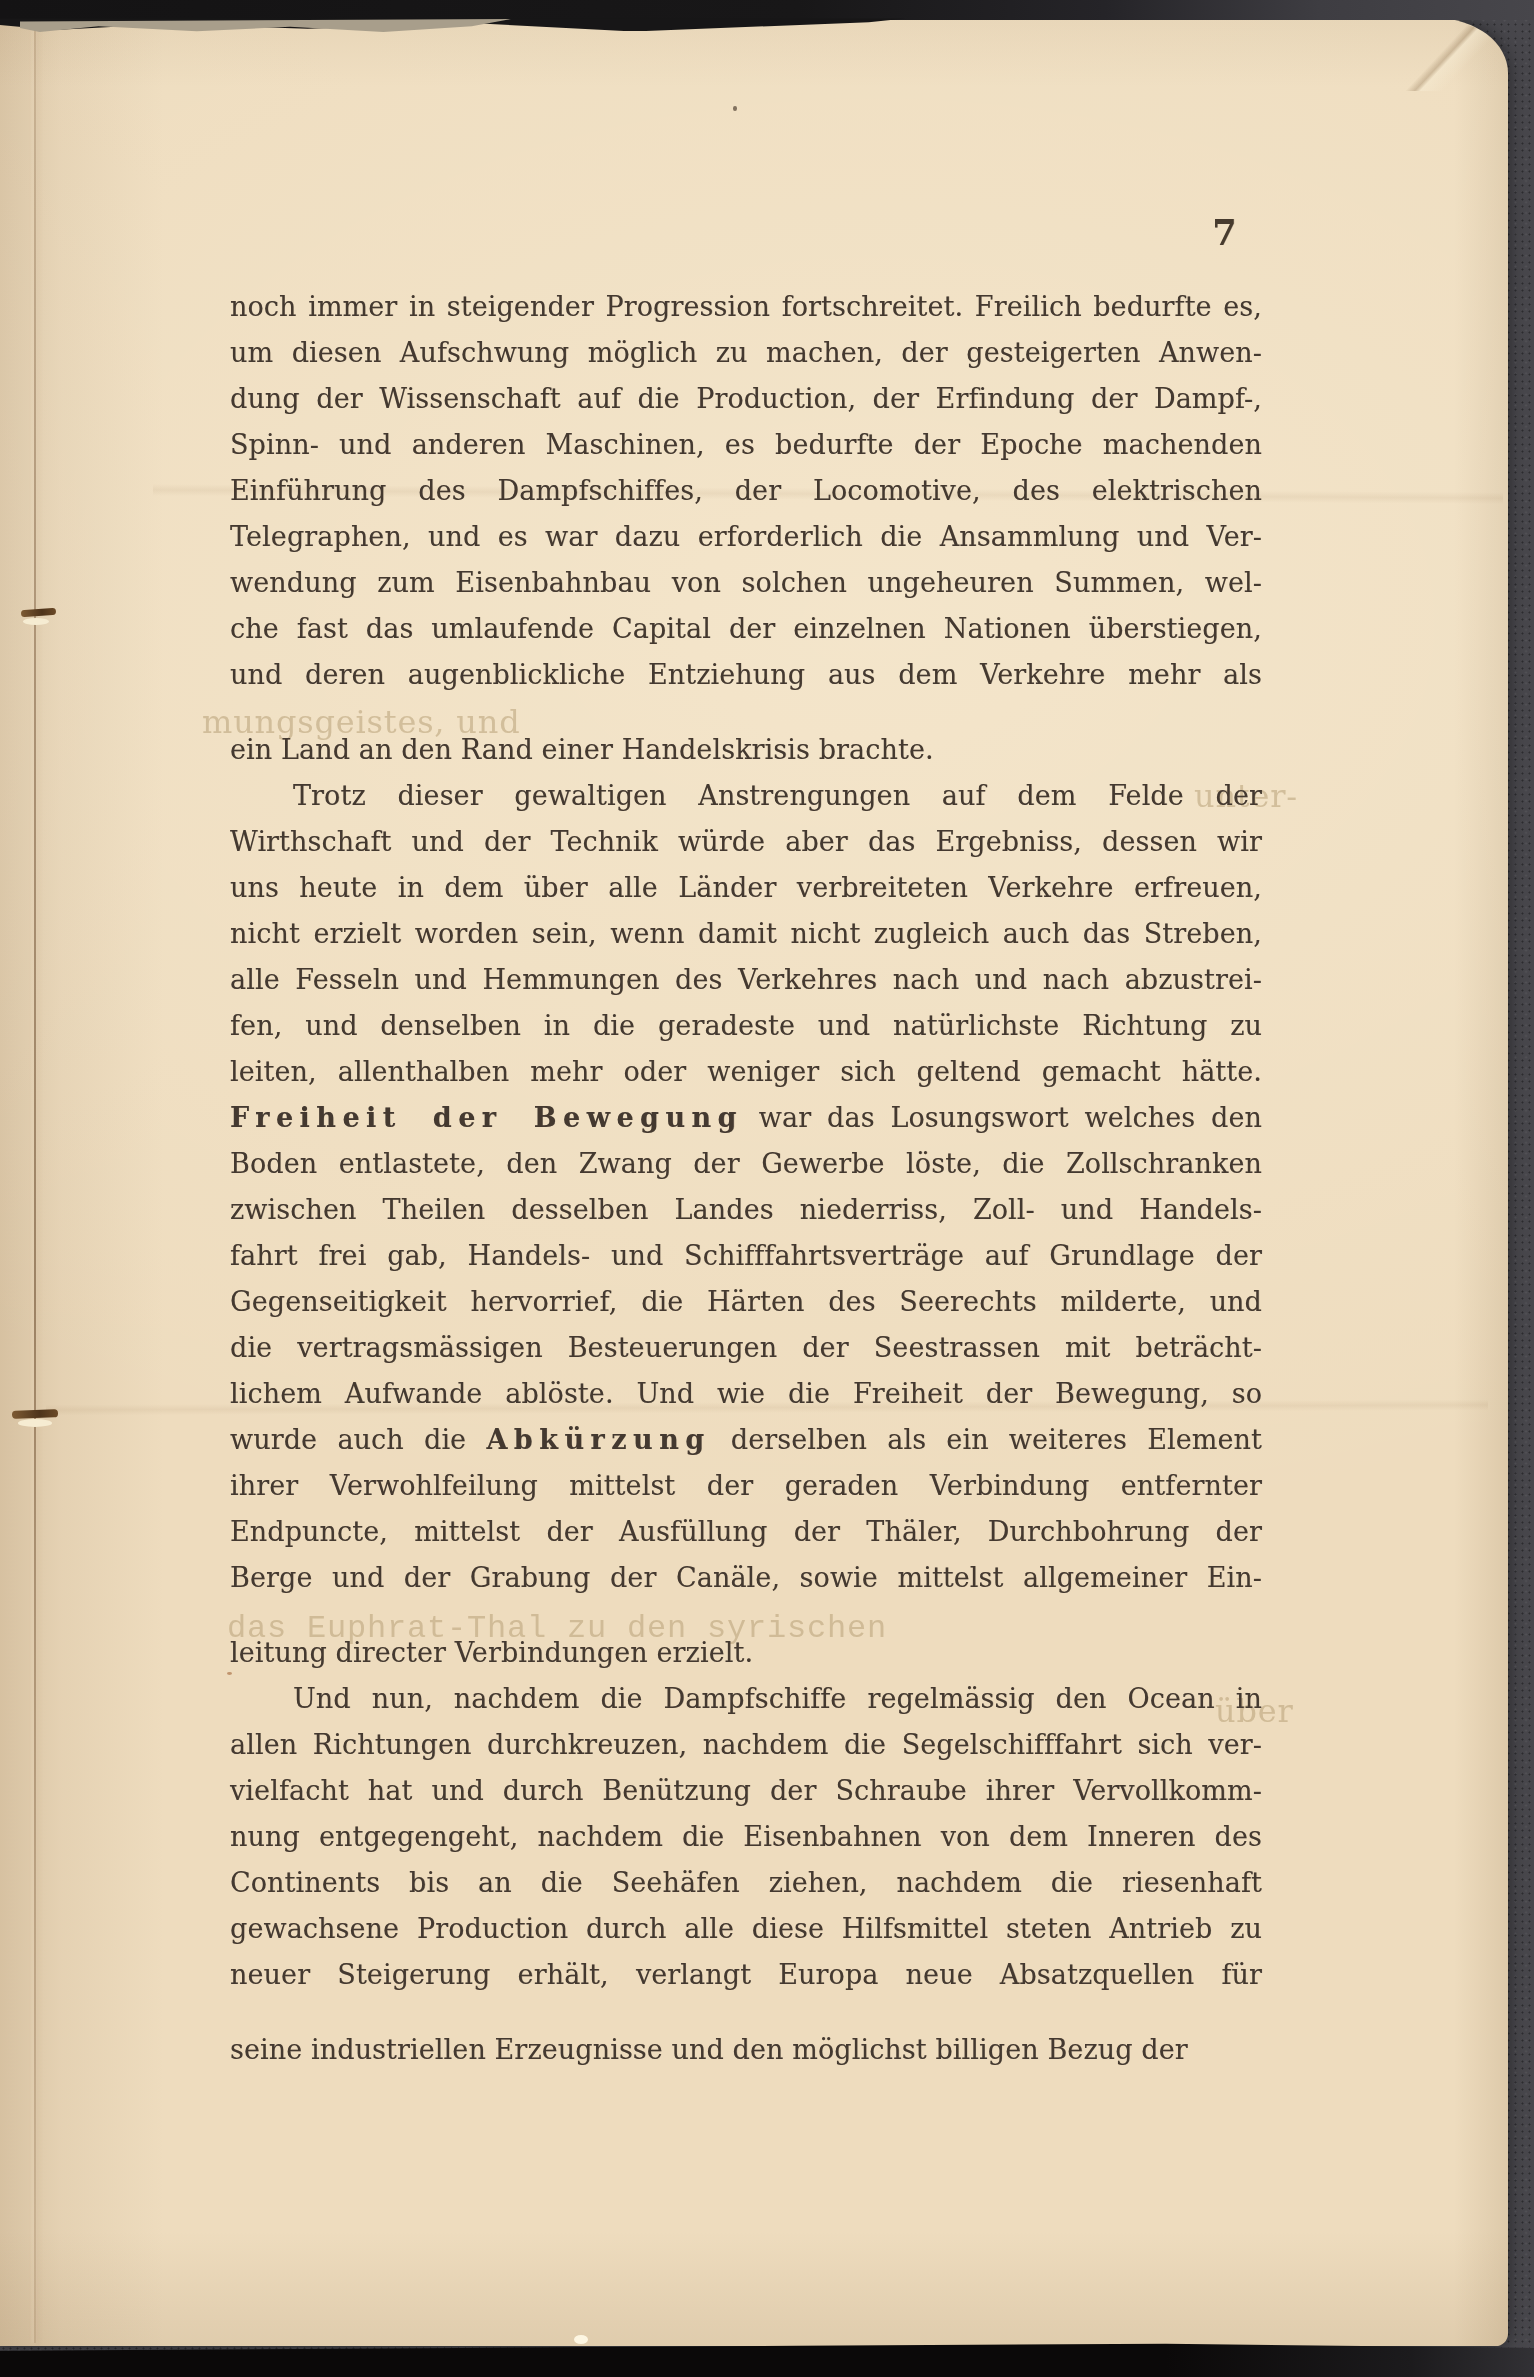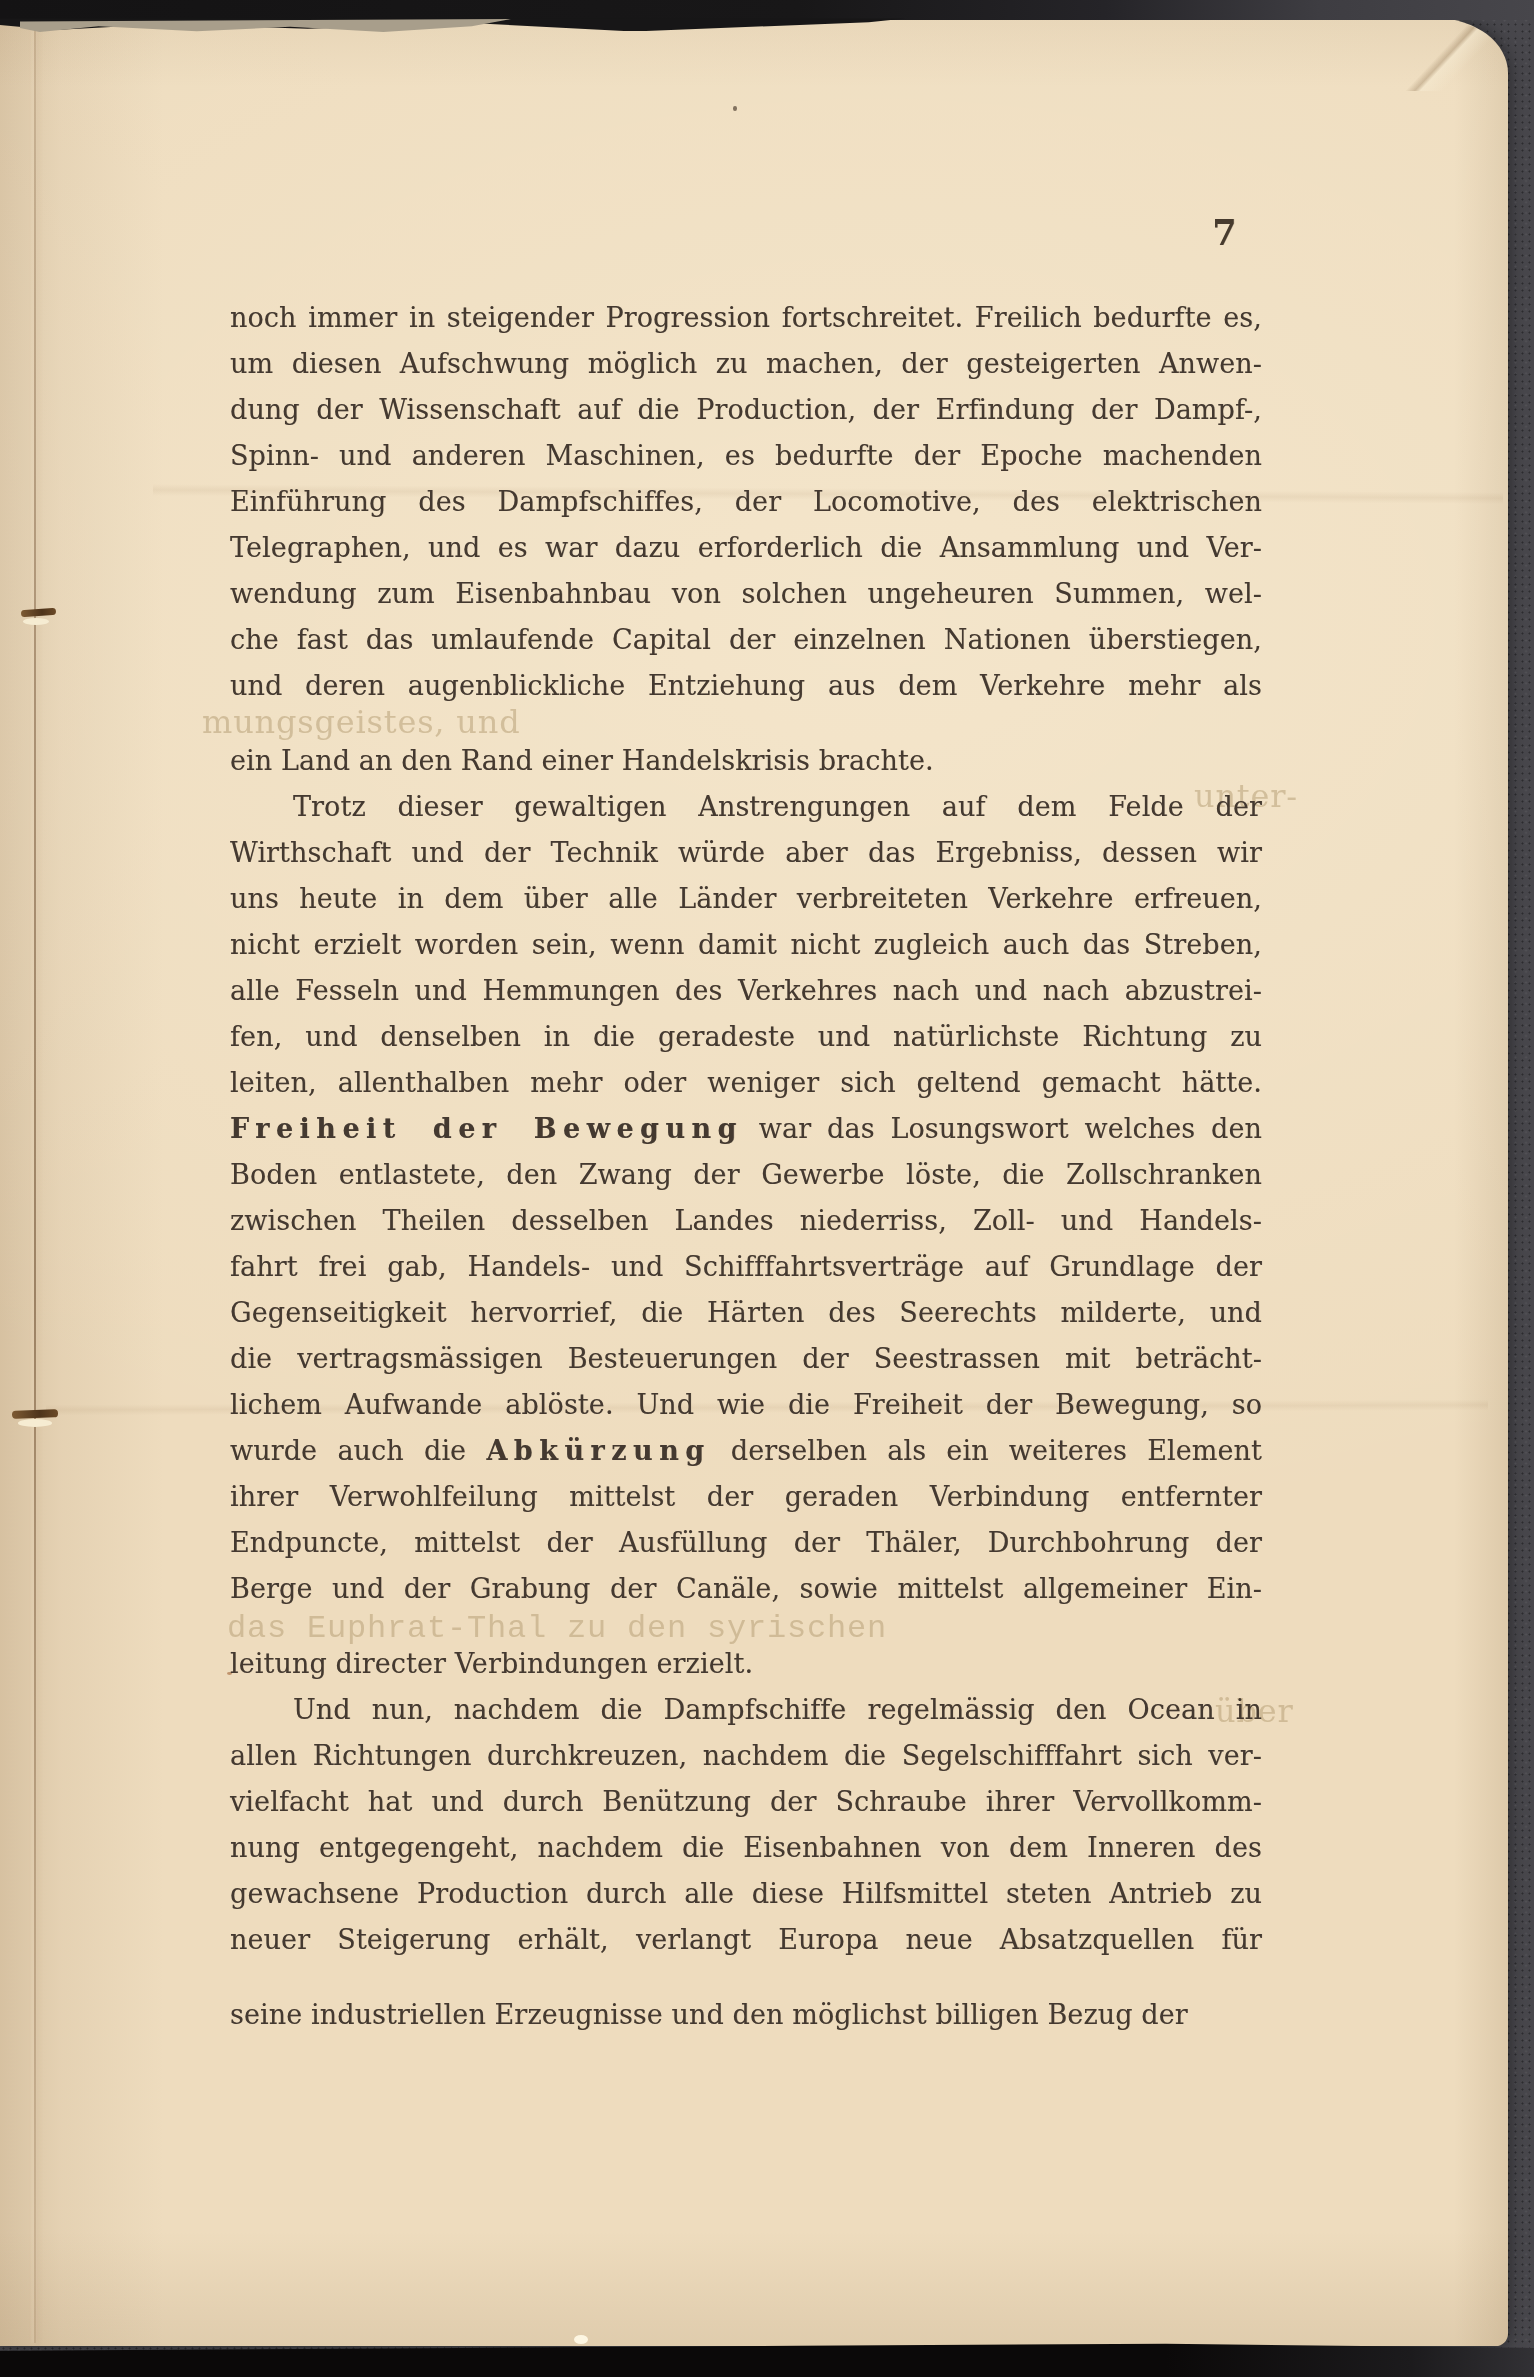--- a/index.html
+++ b/index.html
@@ -61,21 +61,21 @@
     clip-path:polygon(0 20%,100% 0,92% 55%,74% 100%,55% 60%,36% 95%,16% 55%,4% 100%,0 70%);}
   .scan-bottom{position:absolute;left:0;top:2343px;width:1534px;height:35px;z-index:6;
     background:linear-gradient(90deg,#0b0909 76%,#1c1b1d 92%,#323135 100%);
     clip-path:polygon(0 22%,30% 14%,52% 8%,76% 2%,100% 14%,100% 100%,0 100%);}
   
   .pagenum{
     position:absolute;left:1194px;top:212px;width:61px;z-index:5;
     font-size:35px;font-weight:700;color:#473b2e;text-align:center;
     text-shadow:0.4px 0.4px 0 rgba(60,48,38,.35);
   }
-  .text-block{position:absolute;left:230px;top:295px;width:1032px;z-index:5;}
+  .text-block{position:absolute;left:230px;top:284px;width:1032px;z-index:5;}
   .line{
     height:46px;line-height:46px;font-size:27px;color:#443930;
     text-align:justify;text-align-last:justify;
     text-shadow:0.3px 0.4px 0 rgba(66,55,44,.32);
     letter-spacing:0.1px;white-space:normal;overflow:visible;
   }
   .line.last{text-align-last:left;margin-top:29px;}
   .line.indent{padding-left:63px;}
   .sperr{letter-spacing:.24em;word-spacing:.30em;font-weight:bold;}
   
@@ -145,20 +145,21 @@
         <div class="line">ihrer Verwohlfeilung mittelst der geraden Verbindung entfernter</div>
         <div class="line">Endpuncte, mittelst der Ausfüllung der Thäler, Durchbohrung der</div>
         <div class="line">Berge und der Grabung der Canäle, sowie mittelst allgemeiner Ein-</div>
         <div class="line last">leitung directer Verbindungen erzielt.</div>
       </div>
       <div>
         <div class="line indent">Und nun, nachdem die Dampfschiffe regelmässig den Ocean in</div>
         <div class="line">allen Richtungen durchkreuzen, nachdem die Segelschifffahrt sich ver-</div>
         <div class="line">vielfacht hat und durch Benützung der Schraube ihrer Vervollkomm-</div>
         <div class="line">nung entgegengeht, nachdem die Eisenbahnen von dem Inneren des</div>
+        <div class="line">Continents bis an die Seehäfen ziehen, nachdem die riesenhaft</div>
         <div class="line">gewachsene Production durch alle diese Hilfsmittel steten Antrieb zu</div>
         <div class="line">neuer Steigerung erhält, verlangt Europa neue Absatzquellen für</div>
         <div class="line last">seine industriellen Erzeugnisse und den möglichst billigen Bezug der</div>
       </div>
     </div>
 
   <div class="scan-top"></div>
   <div class="scan-top-rag"></div>
   <div class="torn-edge"></div>
   <div class="scan-bottom"></div>

